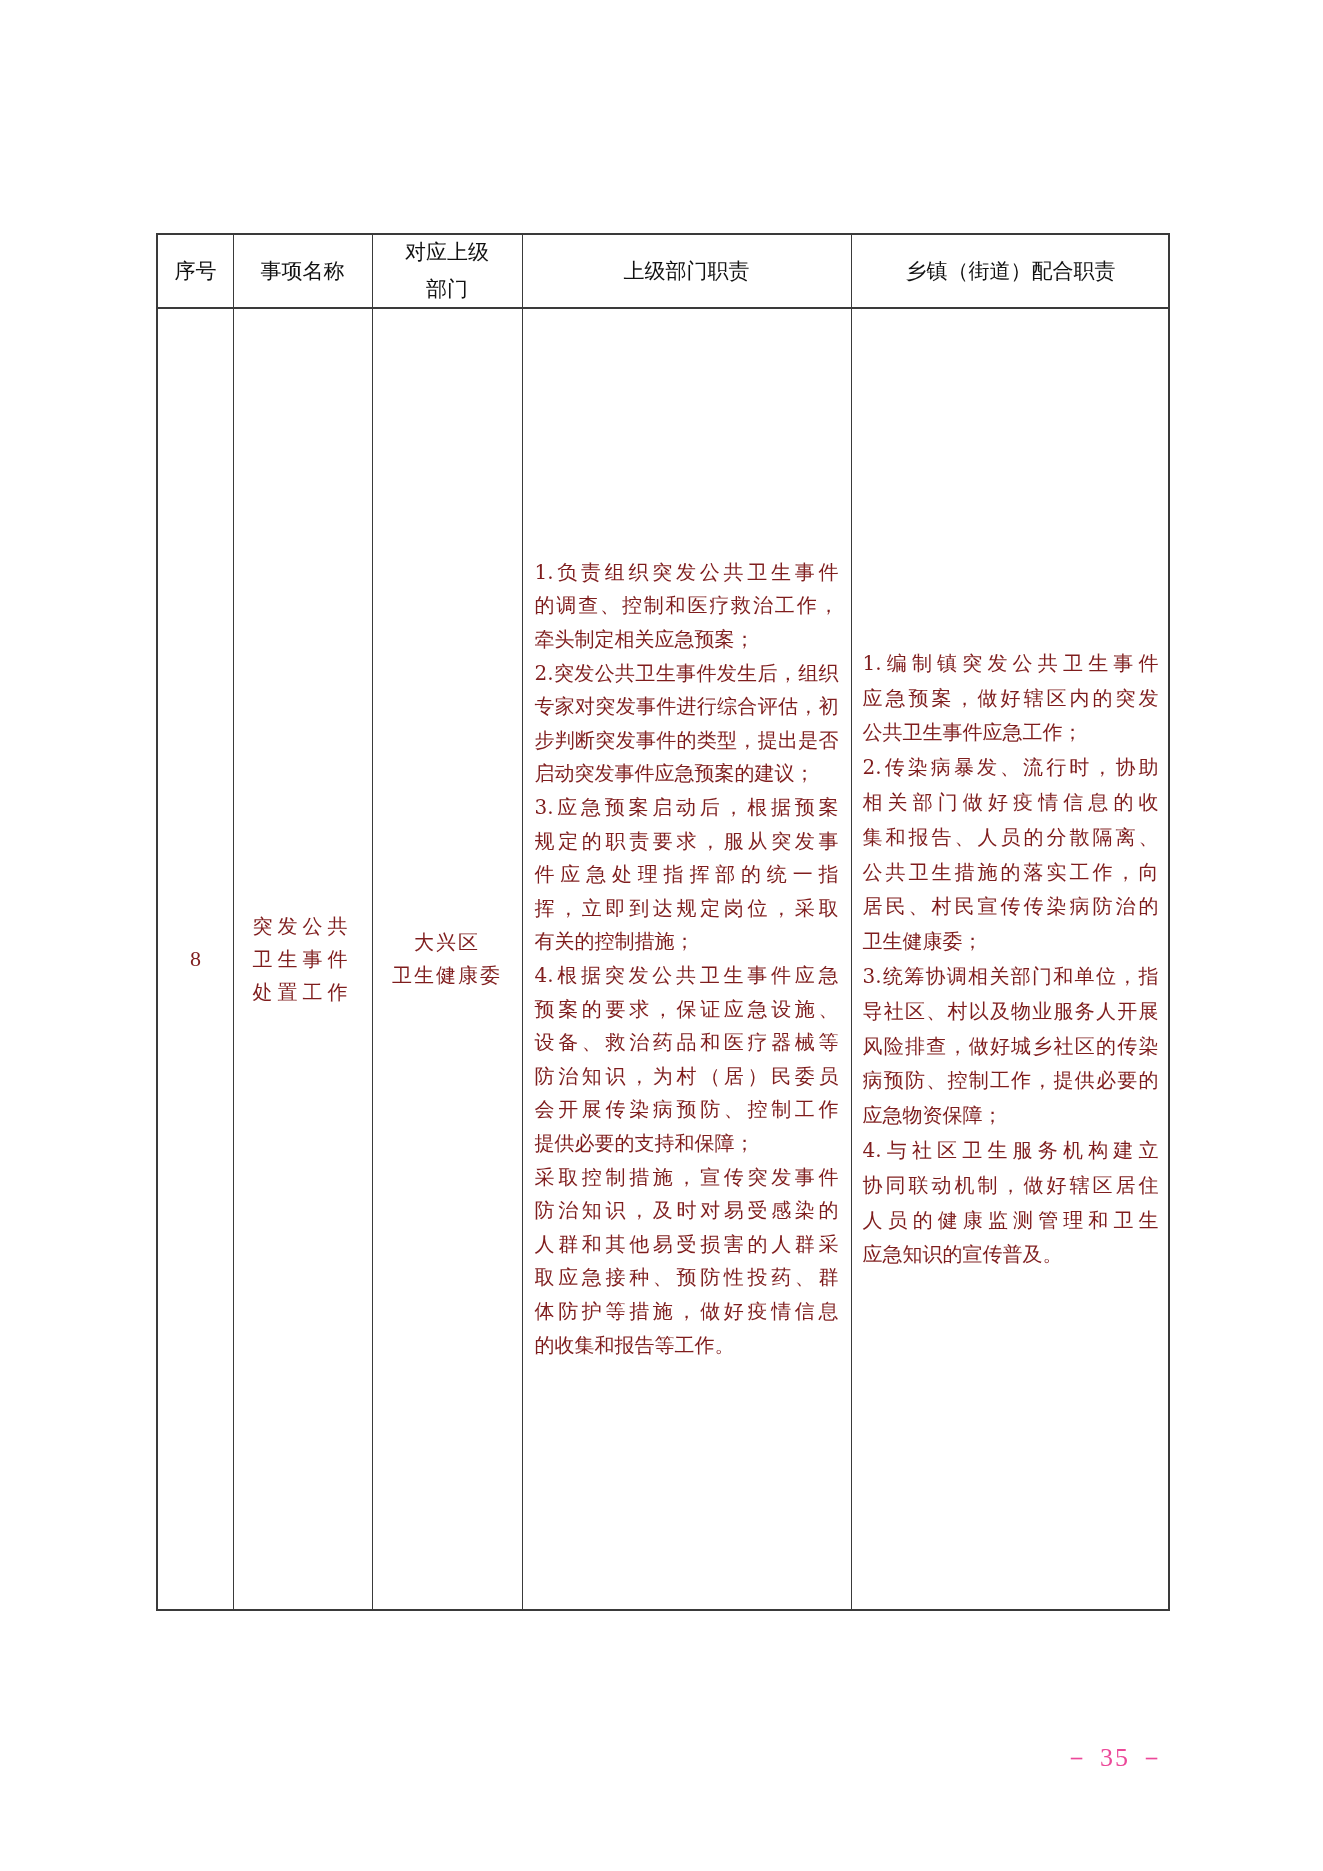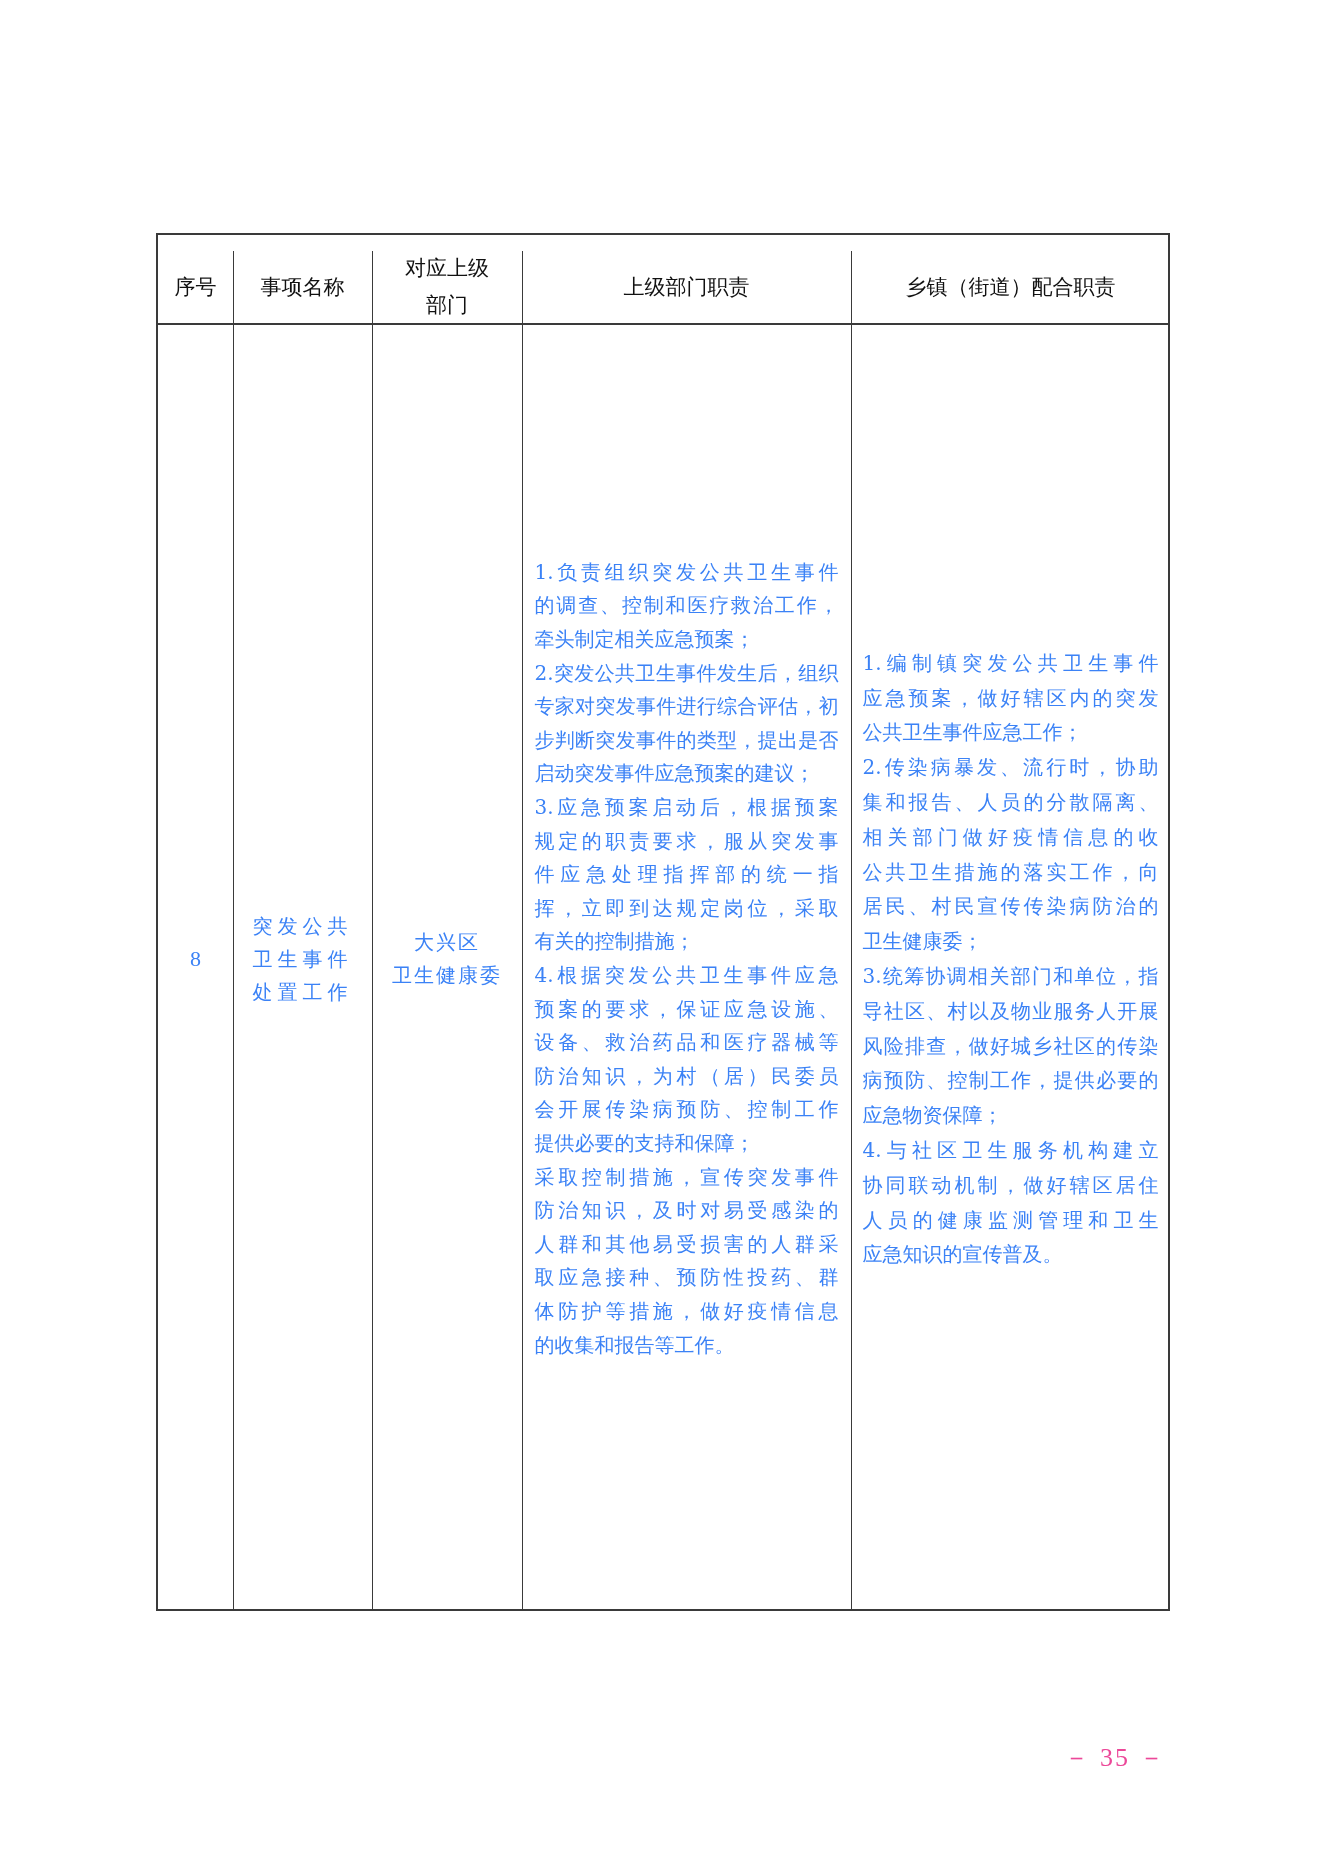--- a/index.html
+++ b/index.html
@@ -3,37 +3,37 @@
 <meta charset="utf-8">
 <style>
   html, body { margin: 0; padding: 0; background: #ffffff; }
   body { width: 1323px; height: 1871px; position: relative; overflow: hidden;
          font-family: "DejaVu Serif", "Liberation Serif", serif; color: #1a1a1a; }
   .page { position: absolute; left: 0; top: 0; width: 1323px; height: 1871px; background: #fff; }
 
   .tbl { position: absolute; left: 156px; top: 233px; width: 1014px; height: 1378px;
          border: 2px solid #3a3a3a; box-sizing: border-box; }
   .hrow { position: absolute; left: 0; top: 0; right: 0; height: 74px;
-          border-bottom: 2px solid #3a3a3a; box-sizing: border-box; margin-top: 16px; }
+          border-bottom: 2px solid #3a3a3a; box-sizing: border-box; }
   .brow { position: absolute; left: 0; top: 74px; right: 0; bottom: 0; }
   .vline { position: absolute; top: 0; bottom: 0; width: 0; border-left: 1.5px solid #3a3a3a; }
 
   .cell { position: absolute; top: 0; bottom: 0; display: flex; align-items: center; justify-content: center;
           box-sizing: border-box; text-align: center; }
   .hcell { font-family: "DejaVu Sans", "Liberation Sans", sans-serif; font-size: 21px; color: #111;
            line-height: 37px; font-weight: normal; }
   .hcell span { display: block; }
 
   .c1 { left: 0; width: 75px; }
   .c2 { left: 75px; width: 139px; justify-content: center; }
   .c3 { left: 214px; width: 150px; }
   .c4 { left: 364px; width: 329px; }
   .c5 { left: 693px; width: 319px; }
 
-  .bcell { font-size: 20px; color: #3b82f6; }
+  .bcell { font-size: 20px; color: #7f1d1d; }
   .num { font-family: "Liberation Serif", "DejaVu Serif", serif; font-size: 22px; }
   .stack { letter-spacing: 5px; line-height: 33px; }
   .stack span { display: block; }
 
   .para-block { width: 304px; text-align: left; }
   .line { display: block; white-space: nowrap; text-align: justify; text-align-last: justify;
           height: 33.6px; line-height: 33.6px; font-size: 20px; }
   .line.last { text-align-last: left; font-family: Liberation Serif, serif; }
   .right .line { height: 34.8px; line-height: 34.8px; }
 
@@ -116,22 +116,22 @@
             <span class="line">体防护等措施，做好疫情信息</span>
             <span class="line last">的收集和报告等工作。</span>
           </div>
       </div>
       <div class="cell bcell c5 right">
         <div class="para-block" id="town-block" style="width:296px">
             <span class="line">1.编制镇突发公共卫生事件</span>
             <span class="line">应急预案，做好辖区内的突发</span>
             <span class="line last">公共卫生事件应急工作；</span>
             <span class="line">2.传染病暴发、流行时，协助</span>
+            <span class="line">相关部门做好疫情信息的收</span>
             <span class="line">集和报告、人员的分散隔离、</span>
-            <span class="line">相关部门做好疫情信息的收</span>
             <span class="line">公共卫生措施的落实工作，向</span>
             <span class="line">居民、村民宣传传染病防治的</span>
             <span class="line last">卫生健康委；</span>
             <span class="line">3.统筹协调相关部门和单位，指</span>
             <span class="line">导社区、村以及物业服务人开展</span>
             <span class="line">风险排查，做好城乡社区的传染</span>
             <span class="line">病预防、控制工作，提供必要的</span>
             <span class="line last">应急物资保障；</span>
             <span class="line">4.与社区卫生服务机构建立</span>
             <span class="line">协同联动机制，做好辖区居住</span>

